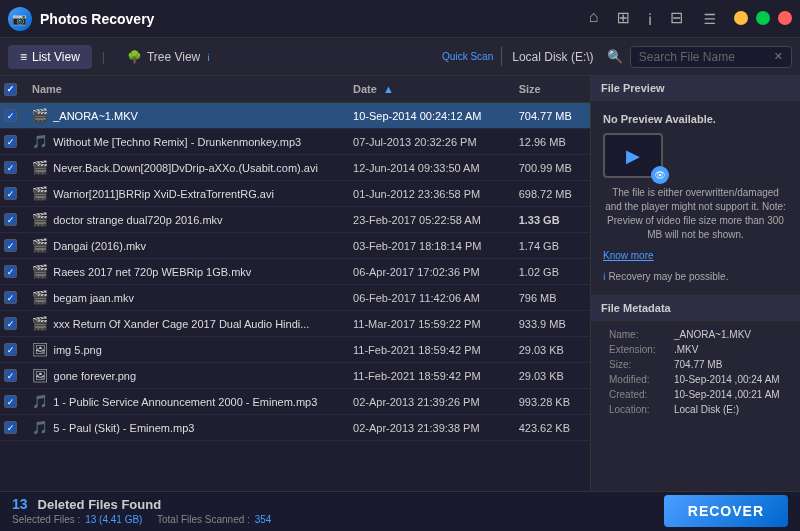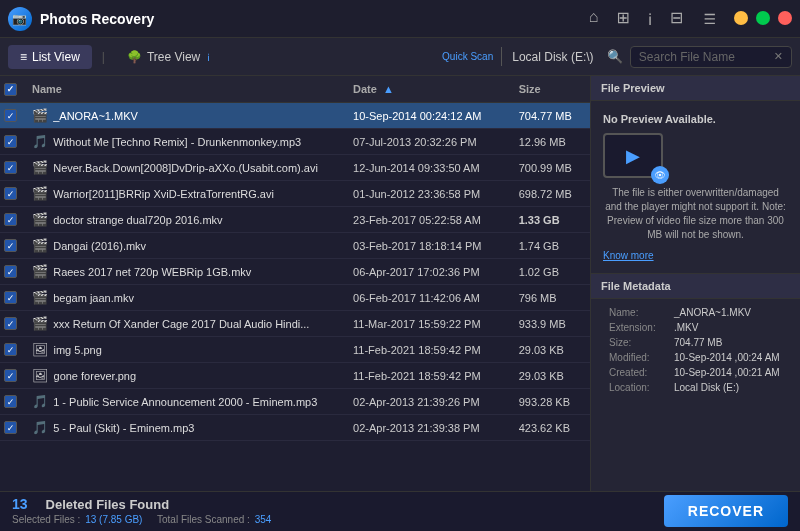--- a/index.html
+++ b/index.html
@@ -451,20 +451,24 @@
 
   <div id="preview-panel">
     <div class="panel-section-title">File Preview</div>
     <div id="preview-content">
       <div id="preview-title">No Preview Available.</div>
       <div class="preview-video-icon">
         <div class="preview-eye-icon">👁</div>
       </div>
       <div id="preview-message">The file is either overwritten/damaged and the player might not support it. Note: Preview of video file size more than 300 MB will not be shown.</div>
       <span id="preview-link">Know more</span>
+      <div id="preview-recovery-note">
+        <span style="color:#4a9eff;">ℹ</span>
+        <span>Recovery may be possible.</span>
+      </div>
     </div>
 
     <div class="panel-section-title">File Metadata</div>
     <div id="metadata-section">
       <div class="meta-row">
         <span class="meta-label">Name:</span>
         <span class="meta-value">_ANORA~1.MKV</span>
       </div>
       <div class="meta-row">
         <span class="meta-label">Extension:</span>
@@ -486,25 +490,25 @@
         <span class="meta-label">Location:</span>
         <span class="meta-value">Local Disk (E:)</span>
       </div>
     </div>
   </div>
 
 </div>
 
 <div id="statusbar">
   <div class="status-left">
-    <div style="display:flex; align-items:center; gap:12px;">
+    <div style="display:flex; align-items:center; gap:4px;">
       <span id="status-found">13</span>
       <span id="status-text">Deleted Files Found</span>
     </div>
     <div id="status-sub">
       <span>Selected Files :</span>
-      <span style="color:#4a9eff; margin: 0 12px 0 2px;">13 (7.85 GB)</span>
+      <span style="color:#4a9eff; margin: 0 12px 0 2px;">13 (4.41 GB)</span>
       <span>Total Files Scanned :</span>
       <span style="color:#4a9eff; margin-left:2px;">354</span>
     </div>
   </div>
   <button id="recover-btn">RECOVER</button>
 </div>
 
 </body></html>

